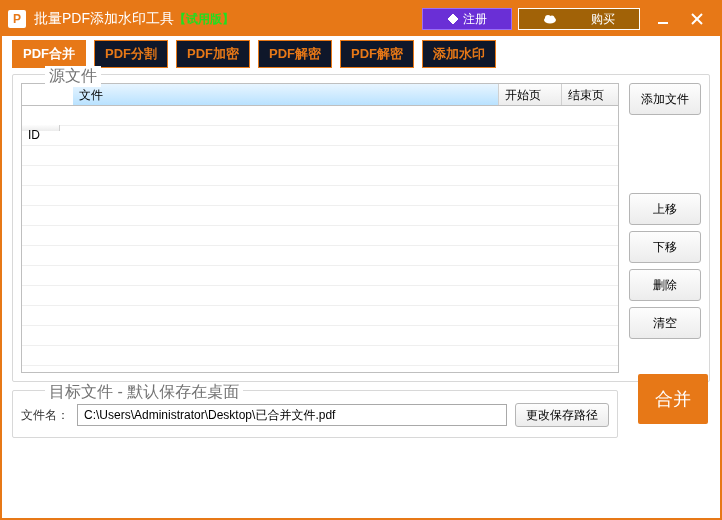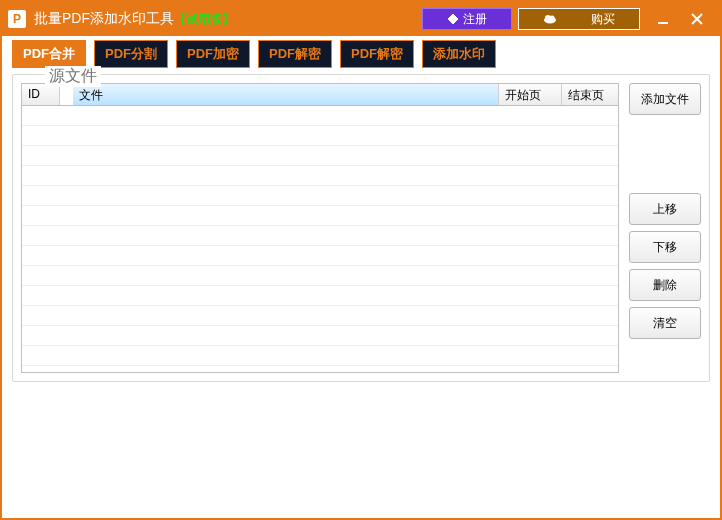--- a/index.html
+++ b/index.html
@@ -21,21 +21,21 @@
   .tab { border: 1px solid #e77817; color: #e77817; background: #0f172a; padding: 4px 10px; font-size: 13px; font-weight: bold; cursor: pointer; }
   .tab.active { background: #e77817; color: #fff; }
   
   .src-group { margin: 0 10px 8px 10px; border: 1px solid #d8d8d8; border-radius: 2px; padding: 8px; position: relative; }
   .grp-label { position: absolute; top: -9px; left: 10px; background: #fff; padding: 0 4px; font-size: 16px; color: #737373; margin-left: 22px; }
   .src-body { display: flex; gap: 10px; }
   .table-wrap { flex: 1; border: 1px solid #bfbfbf; height: 290px; background: #fff; overflow: hidden; }
   .thead { display: flex; height: 22px; border-bottom: 1px solid #bfbfbf; font-size: 12px; }
   .th { border-right: 1px solid #d0d0d0; padding: 3px 6px; background: linear-gradient(#fdfdfd,#ececec); }
   .th.sel { background: linear-gradient(#e8f5ff,#b9e2ff); }
-  .col-id { width: 38px; }
+  .col-id { width: 38px; margin-top: 41px; }
   .col-file { flex: 1; margin-left: 13px; }
   .col-start { width: 63px; }
   .col-end { width: 56px; border-right: none; }
   .tbody { height: calc(100% - 22px); }
   .trow { height: 20px; border-bottom: 1px solid #efefef; }
   .side-btns { width: 72px; display: flex; flex-direction: column; gap: 6px; }
   .sbtn { height: 32px; border: 1px solid #b5b5b5; background: linear-gradient(#fdfdfd,#ececec); font-size: 12px; cursor: pointer; border-radius: 3px; }
   .side-spacer { height: 66px; }
   
   .tgt-group { margin: 0 10px 10px 10px; border: 1px solid #d8d8d8; border-radius: 2px; padding: 12px 8px 10px 8px; position: relative; display: flex; align-items: center; gap: 8px; }
@@ -124,13 +124,24 @@
         <button class="sbtn">添加文件</button>
         <div class="side-spacer"></div>
         <button class="sbtn">上移</button>
         <button class="sbtn">下移</button>
         <button class="sbtn">删除</button>
         <button class="sbtn">清空</button>
       </div>
     </div>
   </div>
 
+  <div class="bottom-area">
+    <div class="tgt-wrap">
+      <div class="tgt-group">
+        <span class="grp-label">目标文件 - 默认保存在桌面</span>
+        <span class="fn-label">文件名：</span>
+        <input class="fn-input" type="text" value="C:\Users\Administrator\Desktop\已合并文件.pdf" style="">
+        <button class="change-path">更改保存路径</button>
+      </div>
+    </div>
+    <button class="merge-btn">合并</button>
+  </div>
 </div>
 
 </body></html>

